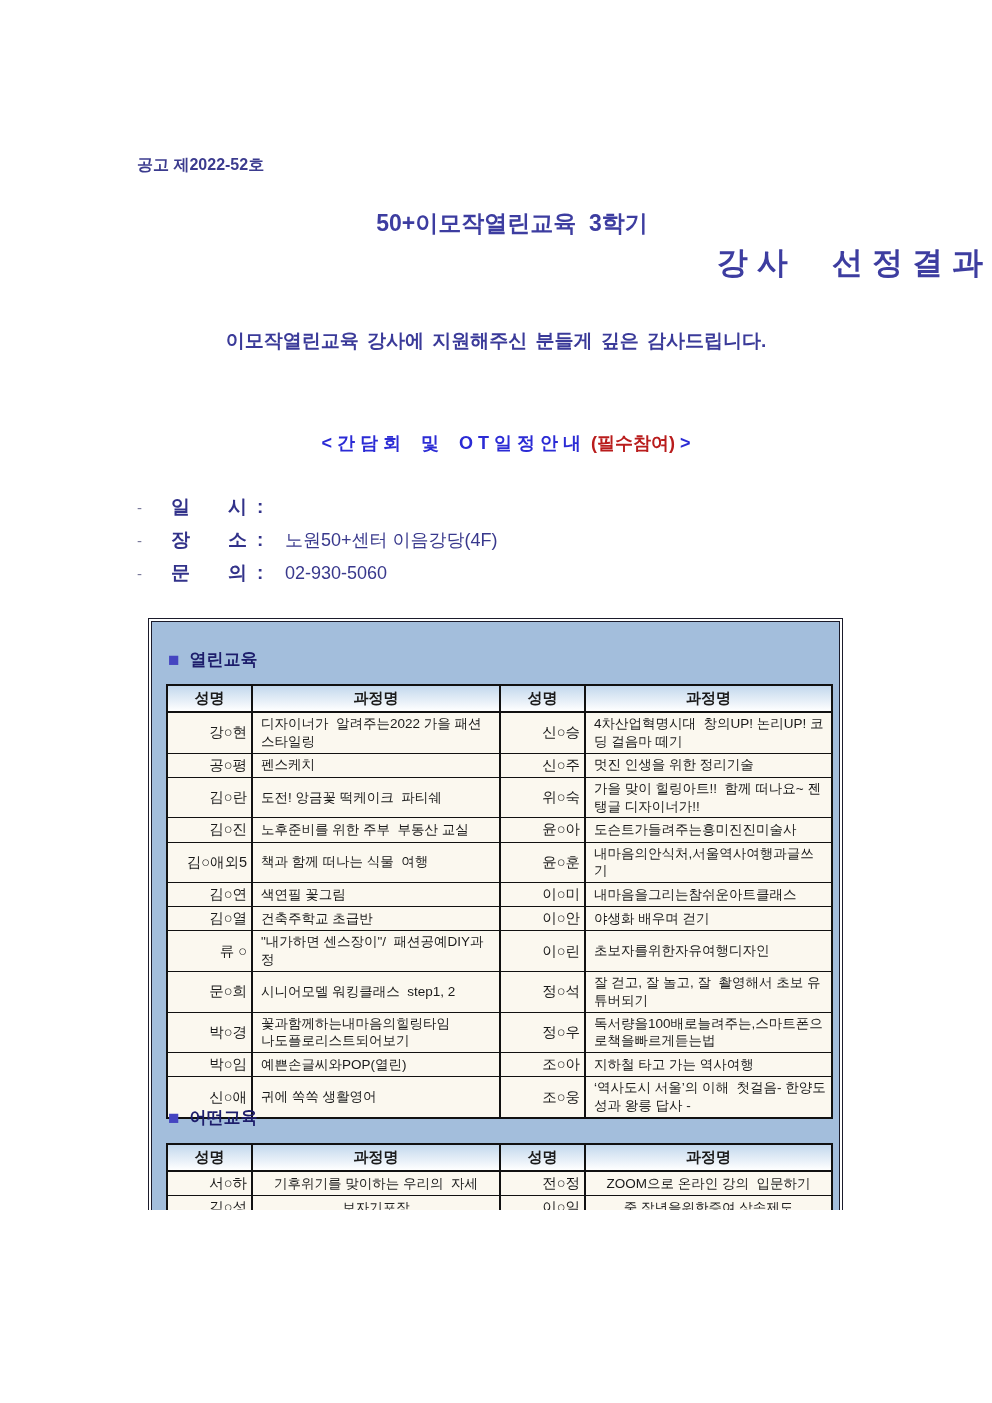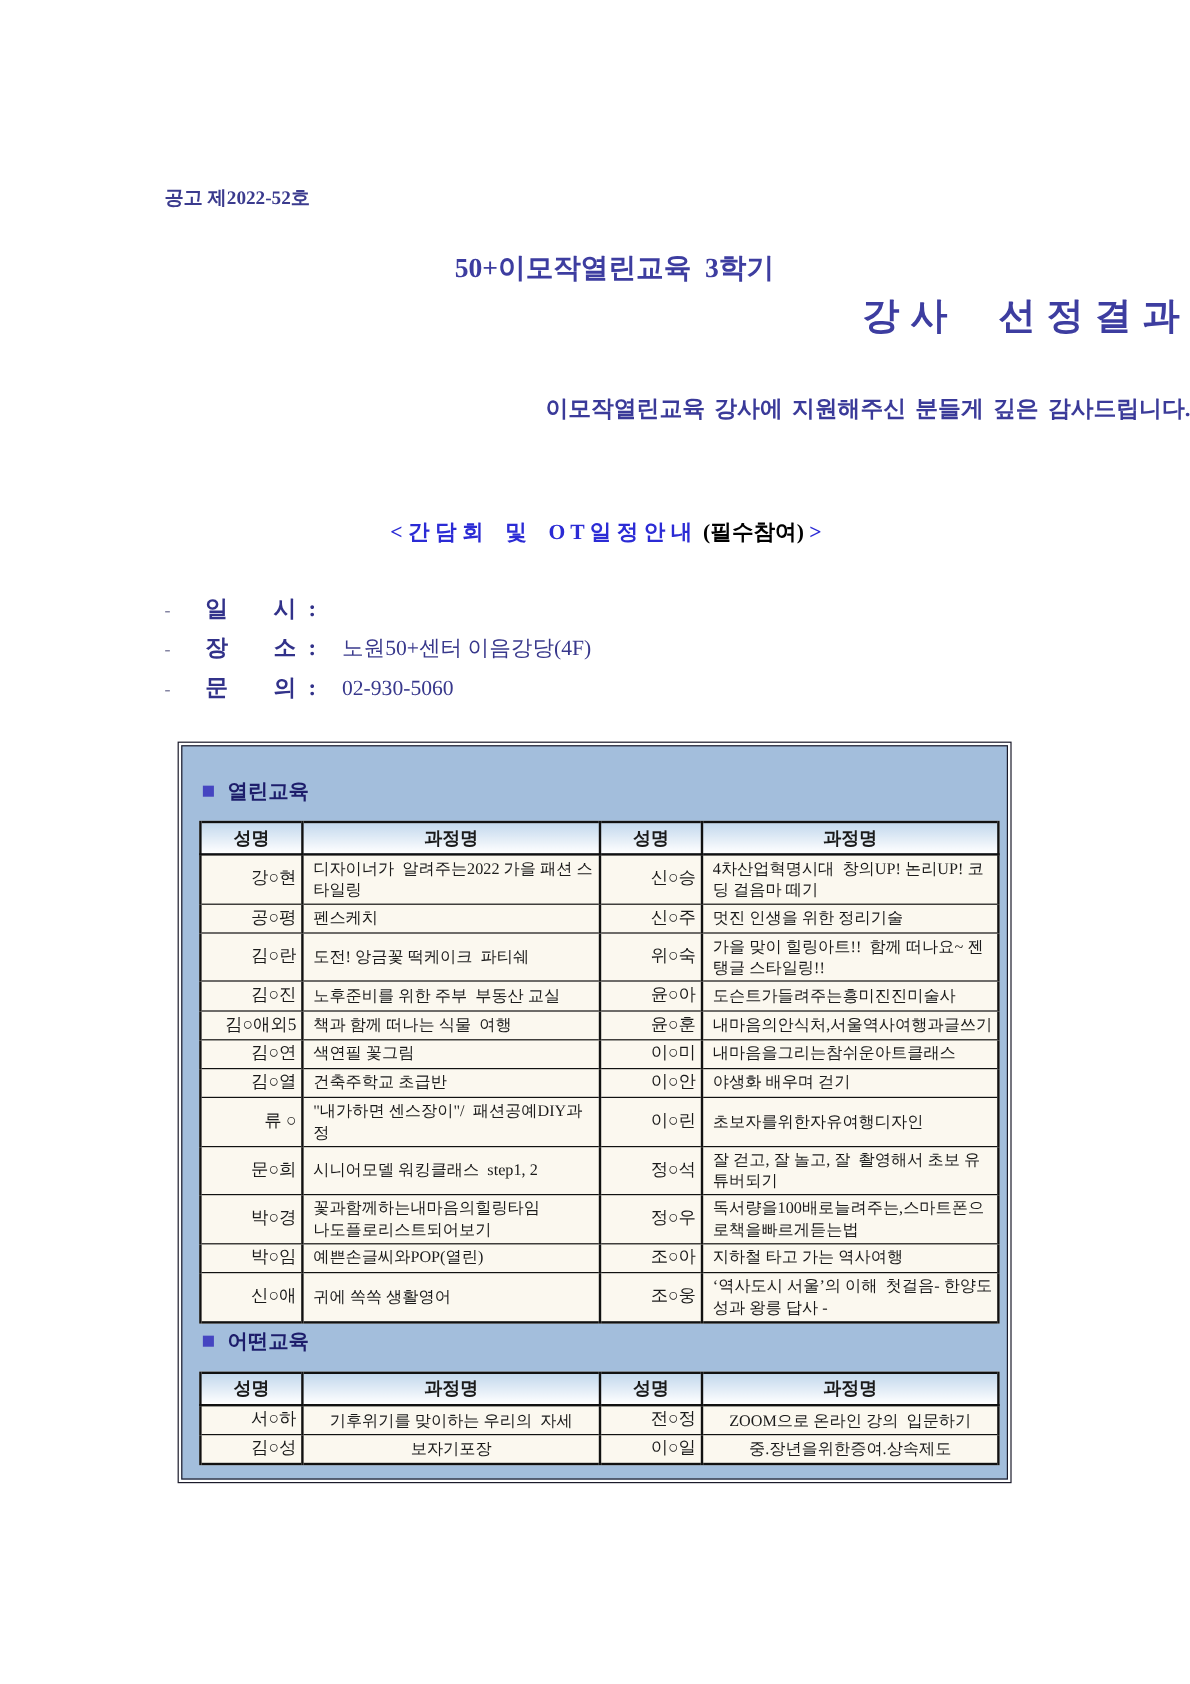--- a/index.html
+++ b/index.html
@@ -1,23 +1,23 @@
 <!DOCTYPE html>
 <html><head>
 <meta charset="utf-8">
 <style>
   * { margin: 0; padding: 0; box-sizing: border-box; }
   html, body { background: #ffffff; }
   .page {
     position: relative;
     width: 992px;
-    height: 1403px;
+    height: 1210px;
     margin: 0 auto;
     background: #ffffff;
-    font-family: Liberation Serif, serif;
+    font-family: Liberation Sans, sans-serif;
     overflow: hidden;
   }
   .notice-no {
     position: absolute;
     left: 137px; top: 155px;
     font-size: 16px; font-weight: bold;
     color: #3B3B8E;
     white-space: pre-wrap;
   }
   .title1 {
@@ -34,35 +34,35 @@
     left: 0; top: 242px; width: 100%;
     text-align: right;
     font-size: 31px; font-weight: bold;
     letter-spacing: 9px;
     color: #3D3DA0;
     white-space: pre-wrap;
   }
   .thanks {
     position: absolute;
     left: 0; top: 328px; width: 100%;
-    text-align: right;
+    text-align: center;
     font-size: 19px; font-weight: bold;
     word-spacing: 3px;
     color: #3A3A99;
     white-space: pre-wrap;
   }
   .meeting {
     position: absolute;
     left: 0; top: 410px; width: 100%;
     text-align: center;
     font-size: 18px; font-weight: bold;
     color: #2B2BD5;
     white-space: pre-wrap;
   }
-  .meeting .required { color: #000000; }
+  .meeting .required { color: #b91c1c; }
   .info-list {
     position: absolute;
     left: 137px; top: 494px;
   }
   .info-line {
     display: flex;
     align-items: baseline;
     height: 33px;
     font-size: 19px;
     color: #38388C;
@@ -215,21 +215,21 @@
             <tr>
               <td class="name-cell">공○평</td>
               <td class="course-cell">펜스케치</td>
               <td class="name-cell">신○주</td>
               <td class="course-cell">멋진 인생을 위한 정리기술</td>
             </tr>
             <tr>
               <td class="name-cell">김○란</td>
               <td class="course-cell">도전! 앙금꽃 떡케이크  파티쉐</td>
               <td class="name-cell">위○숙</td>
-              <td class="course-cell">가을 맞이 힐링아트!!  함께 떠나요~ 젠탱글 스타일링!!</td>
+              <td class="course-cell">가을 맞이 힐링아트!!  함께 떠나요~ 젠탱글 디자이너가!!</td>
             </tr>
             <tr>
               <td class="name-cell">김○진</td>
               <td class="course-cell">노후준비를 위한 주부  부동산 교실</td>
               <td class="name-cell">윤○아</td>
               <td class="course-cell">도슨트가들려주는흥미진진미술사</td>
             </tr>
             <tr>
               <td class="name-cell">김○애외5</td>
               <td class="course-cell">책과 함께 떠나는 식물  여행</td>

